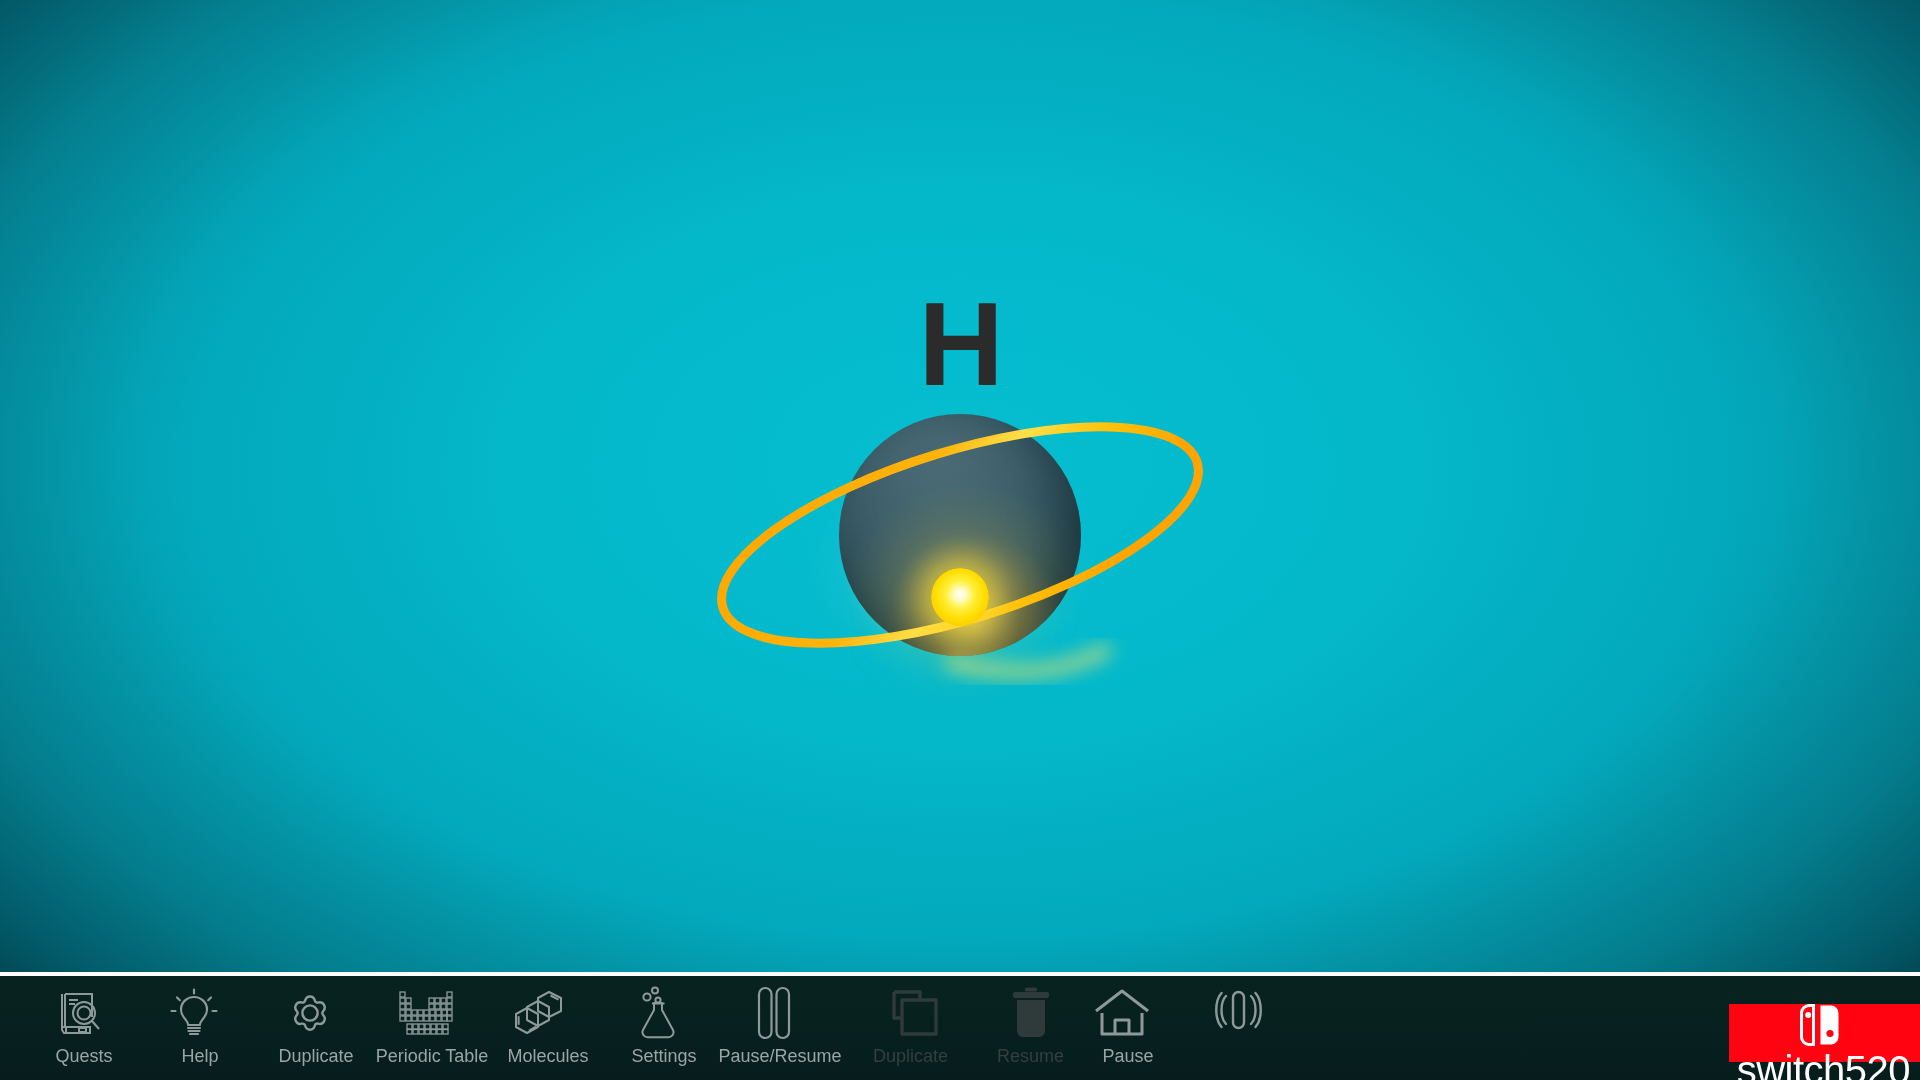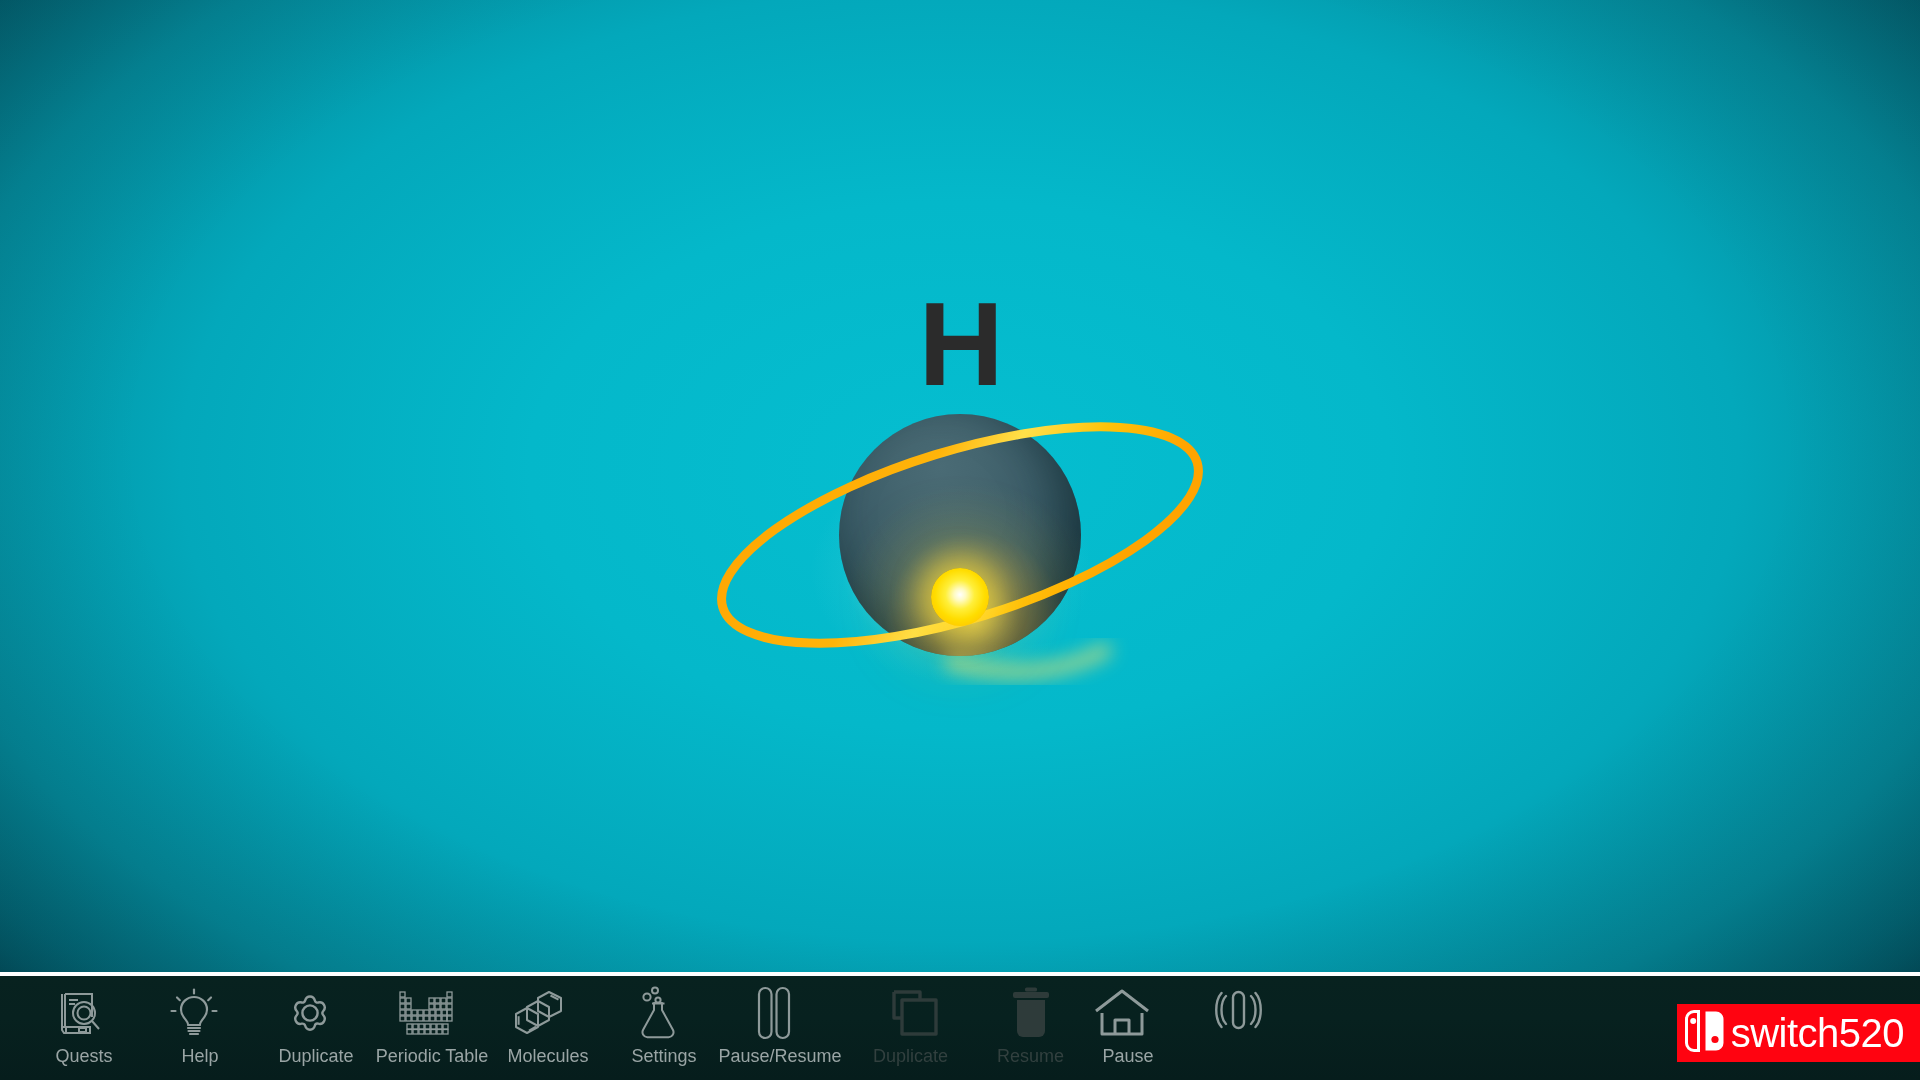--- a/index.html
+++ b/index.html
@@ -213,22 +213,23 @@
 
   
   #watermark {
     position: absolute;
     right: 0;
     bottom: 18px;
     height: 58px;
     background: #ff0310;
     display: flex;
     align-items: center;
-    padding: 0 16px 0 8px;
+    padding: 0 10px 0 8px;
     box-sizing: border-box;
+    flex-direction: column;
   }
   #watermark-logo { margin-right: 6px; display: block; }
   #watermark-text {
     font-family: "Liberation Sans", sans-serif;
     font-size: 40px;
     line-height: 40px;
     color: #ffffff;
     font-weight: 400;
     letter-spacing: -0.5px;
     user-select: none;

